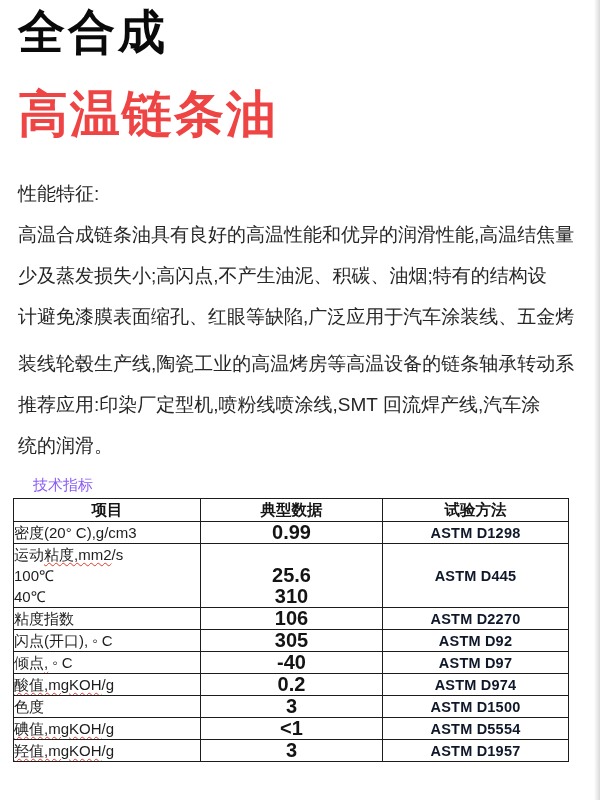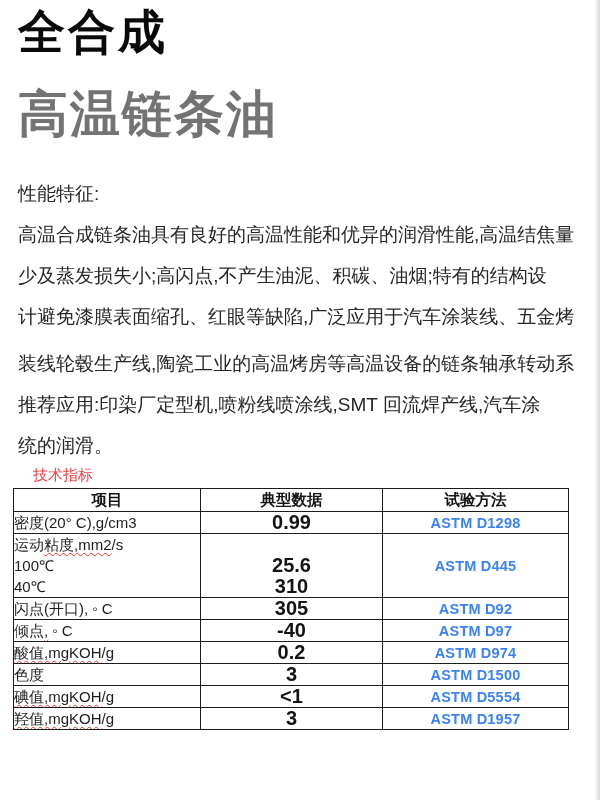--- a/index.html
+++ b/index.html
@@ -5,52 +5,52 @@
   * { margin:0; padding:0; box-sizing:border-box; }
   html,body { width:600px; height:800px; background:#ffffff; overflow:hidden; }
   body { font-family:"Liberation Sans", sans-serif; color:#2b2b2b; position:relative; }
   .page { padding:6px 0 0 18px; position:relative; width:600px; height:800px; }
 
   .title-black {
     font-size:47px; font-weight:bold; color:#0a0a0a;
     line-height:52px; letter-spacing:3px; white-space:nowrap;
   }
   .title-red {
-    font-size:50px; font-weight:bold; color:#737373;
+    font-size:50px; font-weight:bold; color:#ef4444;
     line-height:56px; letter-spacing:2px; margin-top:28px; white-space:nowrap;
   }
 
   .line {
     font-size:19px; line-height:41px; white-space:nowrap; color:#262626;
   }
   .features-heading { margin-top:31px; }
   .para2 { margin-top:6px; }
 
   .table-caption {
-    margin-left:15px;
-    font-size:15px; line-height:18px; color:#ef4444;
+    margin-top:10px; margin-left:15px;
+    font-size:15px; line-height:18px; color:#8b5cf6;
   }
 
   table.spec {
     margin-left:-5px; margin-top:4px;
     border-collapse:collapse; table-layout:fixed;
   }
   table.spec th, table.spec td {
     border:1.6px solid #1c1c1c; padding:0; vertical-align:middle;
     overflow:hidden;
   }
   th.c-item, td.c-item { width:187px; text-align:left;margin-left:38px; }
   th.c-val,  td.c-val  { width:182px; text-align:center; }
   th.c-method, td.c-method { width:186px; text-align:center; }
   table.spec th {
     height:23px; font-weight:bold; font-size:15.5px; text-align:center; color:#141414;
   }
   td.c-item { padding-left:5px; font-size:15px; color:#1d1d1d; }
   td.c-val  { font-size:20px; font-weight:bold; color:#141414; }
-  td.c-method { font-size:14.5px; font-weight:bold; color:#3b82f6; letter-spacing:0.2px; }
+  td.c-method { font-size:14.5px; font-weight:bold; color:#0f172a; letter-spacing:0.2px; }
   .cell-line { height:21px; line-height:21px; white-space:nowrap; }
   td.single { height:21px; }
 
   .spell {
     text-decoration-line:underline;
     text-decoration-style:wavy;
     text-decoration-color:#e03a2e;
     text-decoration-thickness:1px;
     text-underline-offset:2px;
   }
@@ -111,20 +111,29 @@
           </td>
           <td class="c-val">
             <div class="cell-line"></div>
             <div class="cell-line">25.6</div>
             <div class="cell-line">310</div>
           </td>
           <td class="c-method">ASTM D445</td>
         </tr>
         <tr>
           <td class="c-item single">
+            <div class="cell-line"><span>粘度指数</span></div>
+          </td>
+          <td class="c-val single">
+            <div class="cell-line">106</div>
+          </td>
+          <td class="c-method single">ASTM D2270</td>
+        </tr>
+        <tr>
+          <td class="c-item single">
             <div class="cell-line"><span>闪点(开口),</span><span> ◦ C</span></div>
           </td>
           <td class="c-val single">
             <div class="cell-line">305</div>
           </td>
           <td class="c-method single">ASTM D92</td>
         </tr>
         <tr>
           <td class="c-item single">
             <div class="cell-line"><span>倾点</span><span class="spell">,</span><span> ◦ C</span></div>

